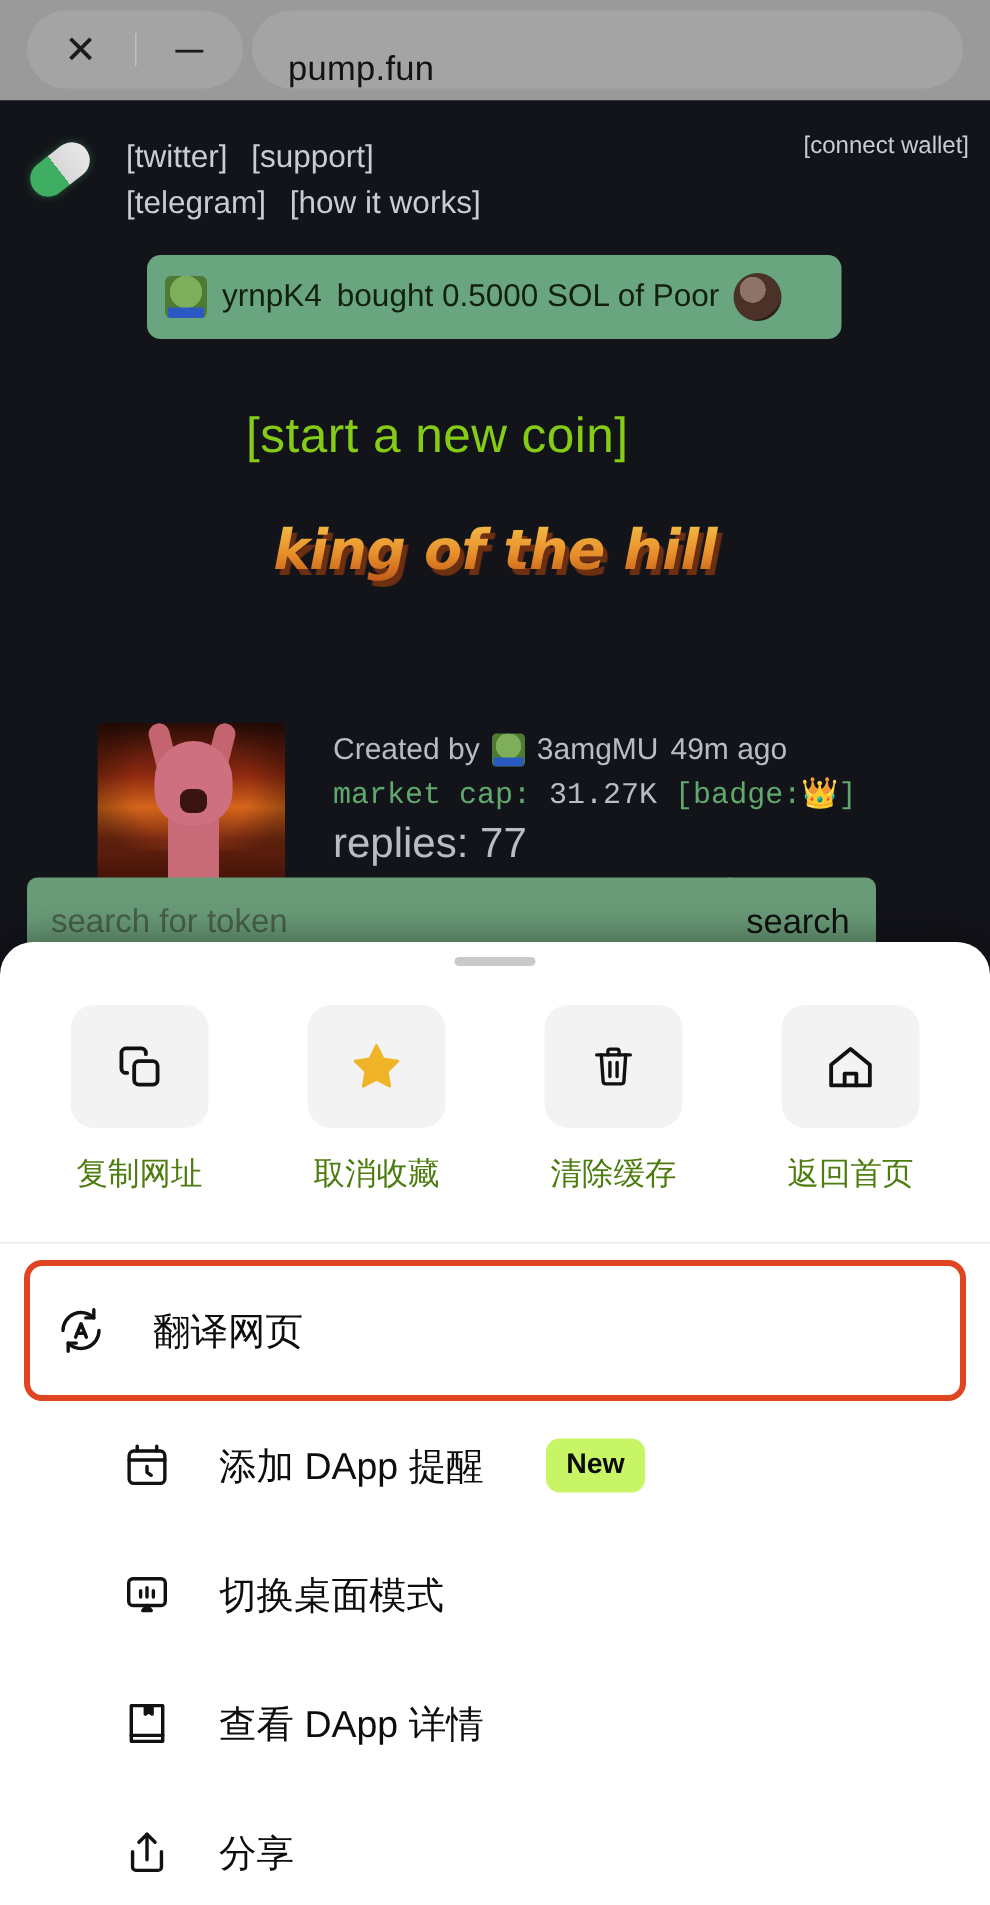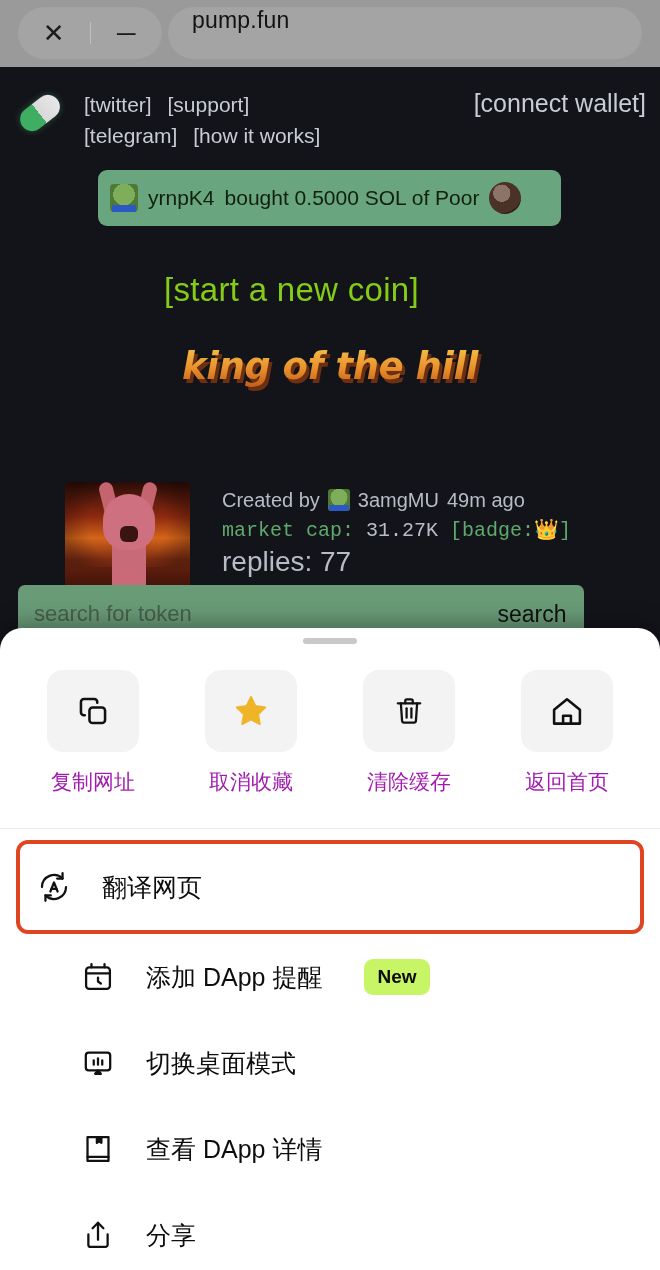--- a/index.html
+++ b/index.html
@@ -24,21 +24,21 @@
   .tb-btn {
     flex: 1; height: 52px; display: flex; align-items: center; justify-content: center;
     color: #1b1b1b; font-size: 26px; line-height: 1;
   }
   .tb-divider {
     width: 1px; height: 22px; background: rgba(255,255,255,0.30);
   }
   .tb-pill-right {
     position: absolute; left: 168px; top: 7px; width: 474px; height: 52px;
     background: rgba(255,255,255,0.10); border-radius: 26px;
-    display: flex; align-items: flex-start; padding-left: 24px;
+    display: flex; align-items: flex-end; padding-left: 24px;
   }
   .tb-title { color: #121212; font-size: 23px; letter-spacing: .2px; }
 
   
   .page {
     position: absolute; top: 67px; left: 0; width: 660px; height: 1203px;
     background: #13141a;
   }
   .navrow { position: absolute; top: 14px; left: 0; width: 660px; height: 74px; }
   .logo {
@@ -51,21 +51,21 @@
     transform: rotate(-38deg);
     box-shadow: 0 0 6px rgba(80,200,120,.35);
   }
   .navlinks {
     position: absolute; left: 84px; top: 8px; width: 400px;
     color: #c9ccd4; font-size: 21px; line-height: 31px;
   }
   .navlinks span { margin-right: 10px; }
   .connect {
     position: absolute; right: 14px; top: 8px;
-    color: #c9ccd4; font-size: 25px;
+    color: #c9ccd4; font-size: 16px;
   }
 
   .toast {
     position: absolute; top: 103px; left: 98px; width: 463px; height: 56px;
     background: #69a57f; border-radius: 9px;
     display: flex; align-items: center; padding: 4px 12px; gap: 10px;
   }
   .toast .pepe {
     width: 28px; height: 28px; border-radius: 4px; flex: 0 0 28px;
     background: radial-gradient(circle at 50% 38%, #7fae5a 0 48%, #4f7a35 49% 100%);
@@ -170,21 +170,21 @@
 
   .quickrow {
     position: absolute; top: 42px; left: 0; width: 660px;
     display: flex; justify-content: space-around; padding: 0 14px;
   }
   .quick { width: 130px; display: flex; flex-direction: column; align-items: center; }
   .quick .tile {
     width: 92px; height: 82px; border-radius: 16px; background: #f3f3f3;
     display: flex; align-items: center; justify-content: center;
   }
-  .quick .qlabel { margin-top: 16px; font-size: 21px; color: #a21caf; text-align: right; }
+  .quick .qlabel { margin-top: 16px; font-size: 21px; color: #4d7c0f; text-align: right; }
 
   .divider {
     position: absolute; left: 0; top: 200px; width: 660px; height: 1px; background: #ececec;
   }
 
   .menu { position: absolute; top: 212px; left: 0; width: 660px; }
   .menu-item {
     position: relative; height: 86px; display: flex; align-items: center;
     padding-left: 30px; gap: 28px; margin-left: 48px;
   }

